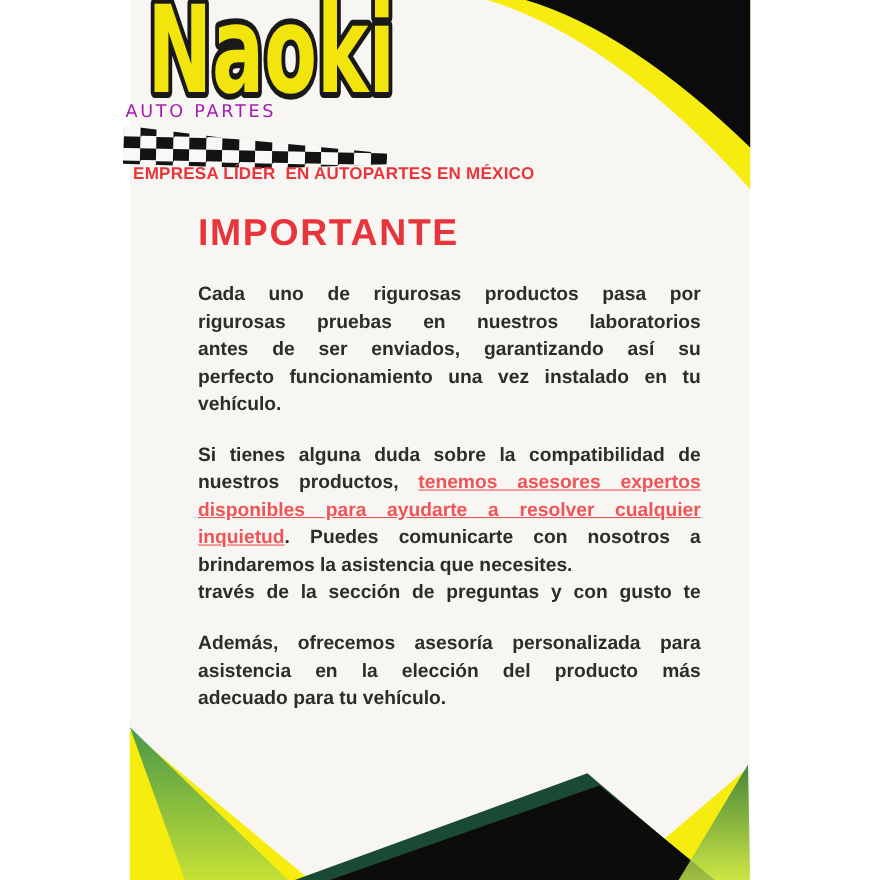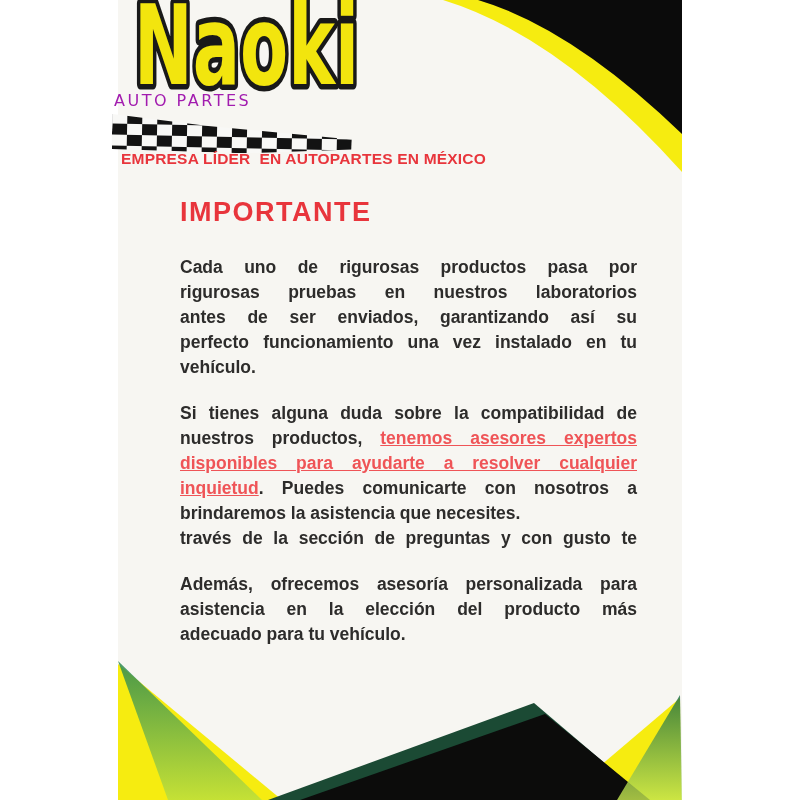--- a/index.html
+++ b/index.html
@@ -17,21 +17,21 @@
 
   .flag{position:absolute;left:112px;top:115px;width:240px;height:38px;
         background-image:conic-gradient(#131313 0 25%, #f8f8f6 0 50%, #131313 0 75%, #f8f8f6 0);
         background-size:30px 22px;
         clip-path:polygon(0 4%, 40% 30%, 100% 58%, 100% 84%, 55% 100%, 0 96%);
         transform:rotate(1.2deg);}
 
   .slogan{position:absolute;left:121px;top:150px;font-size:15.5px;font-weight:bold;
           color:var(--accent-red,#e8353c);letter-spacing:0.2px;white-space:pre;text-align:center;}
 
-  .section-title{position:absolute;left:180px;top:199px;font-size:27px;font-weight:800;
+  .section-title{position:absolute;left:180px;top:199px;font-size:34px;font-weight:800;
                  letter-spacing:1.5px;color:var(--accent-red,#e8353c);line-height:27px;}
 
   .paragraphs{position:absolute;left:180px;top:255px;width:457px;color:var(--body-text,#2d2c2b);
               font-size:17.5px;font-weight:bold;}
   .para{margin:0 0 21px 0;}
   .line{line-height:25px;text-align:justify;text-align-last:justify;}
   .line.last{text-align:right;text-align-last:left;}
   .seg-red{color:var(--inline-red,#ef5457);text-decoration:underline;}
   .seg-dark{color:var(--body-text,#2d2c2b);}
 </style>

